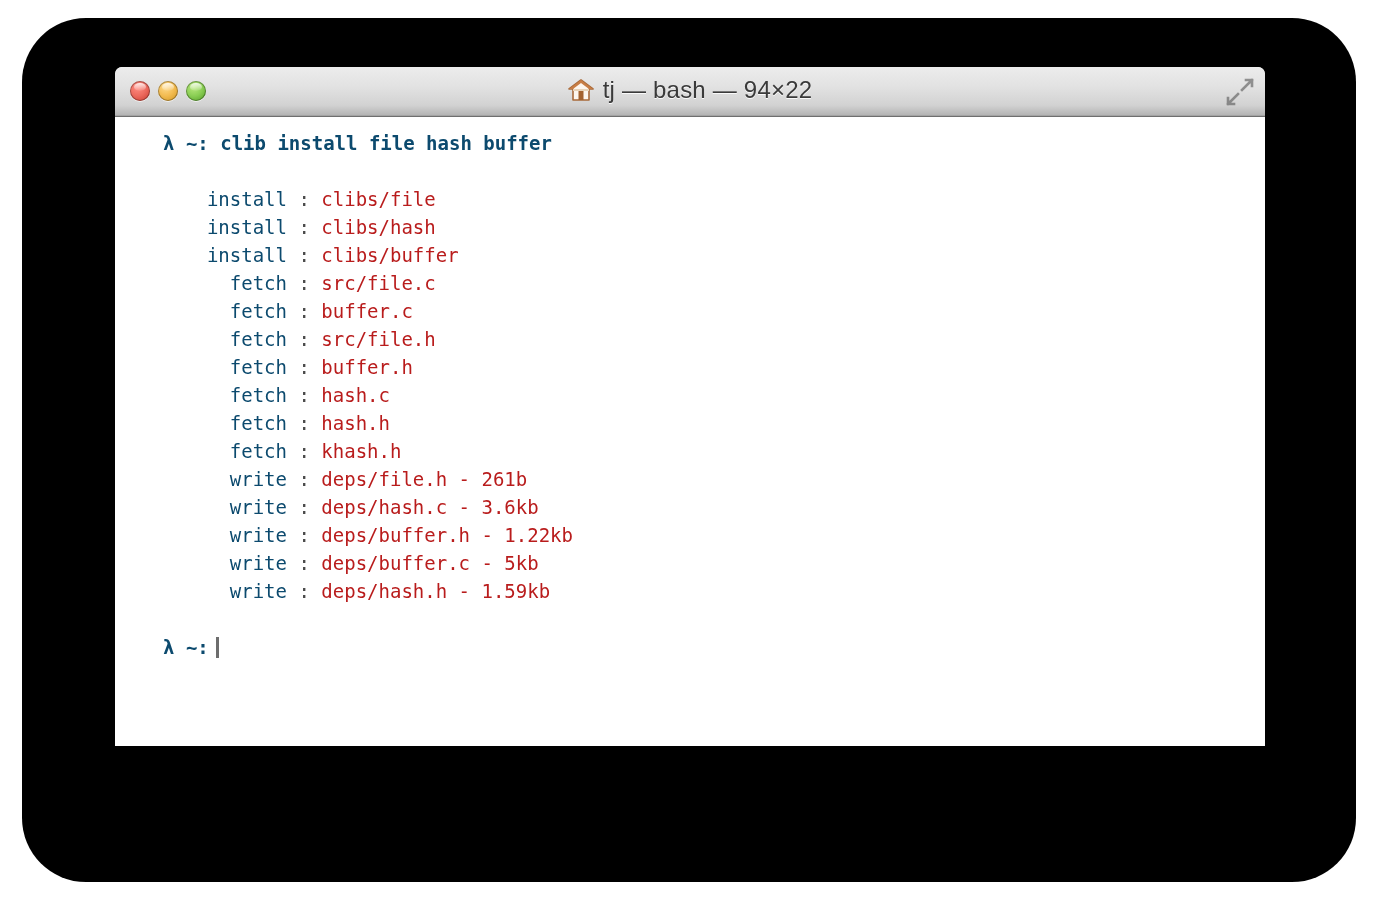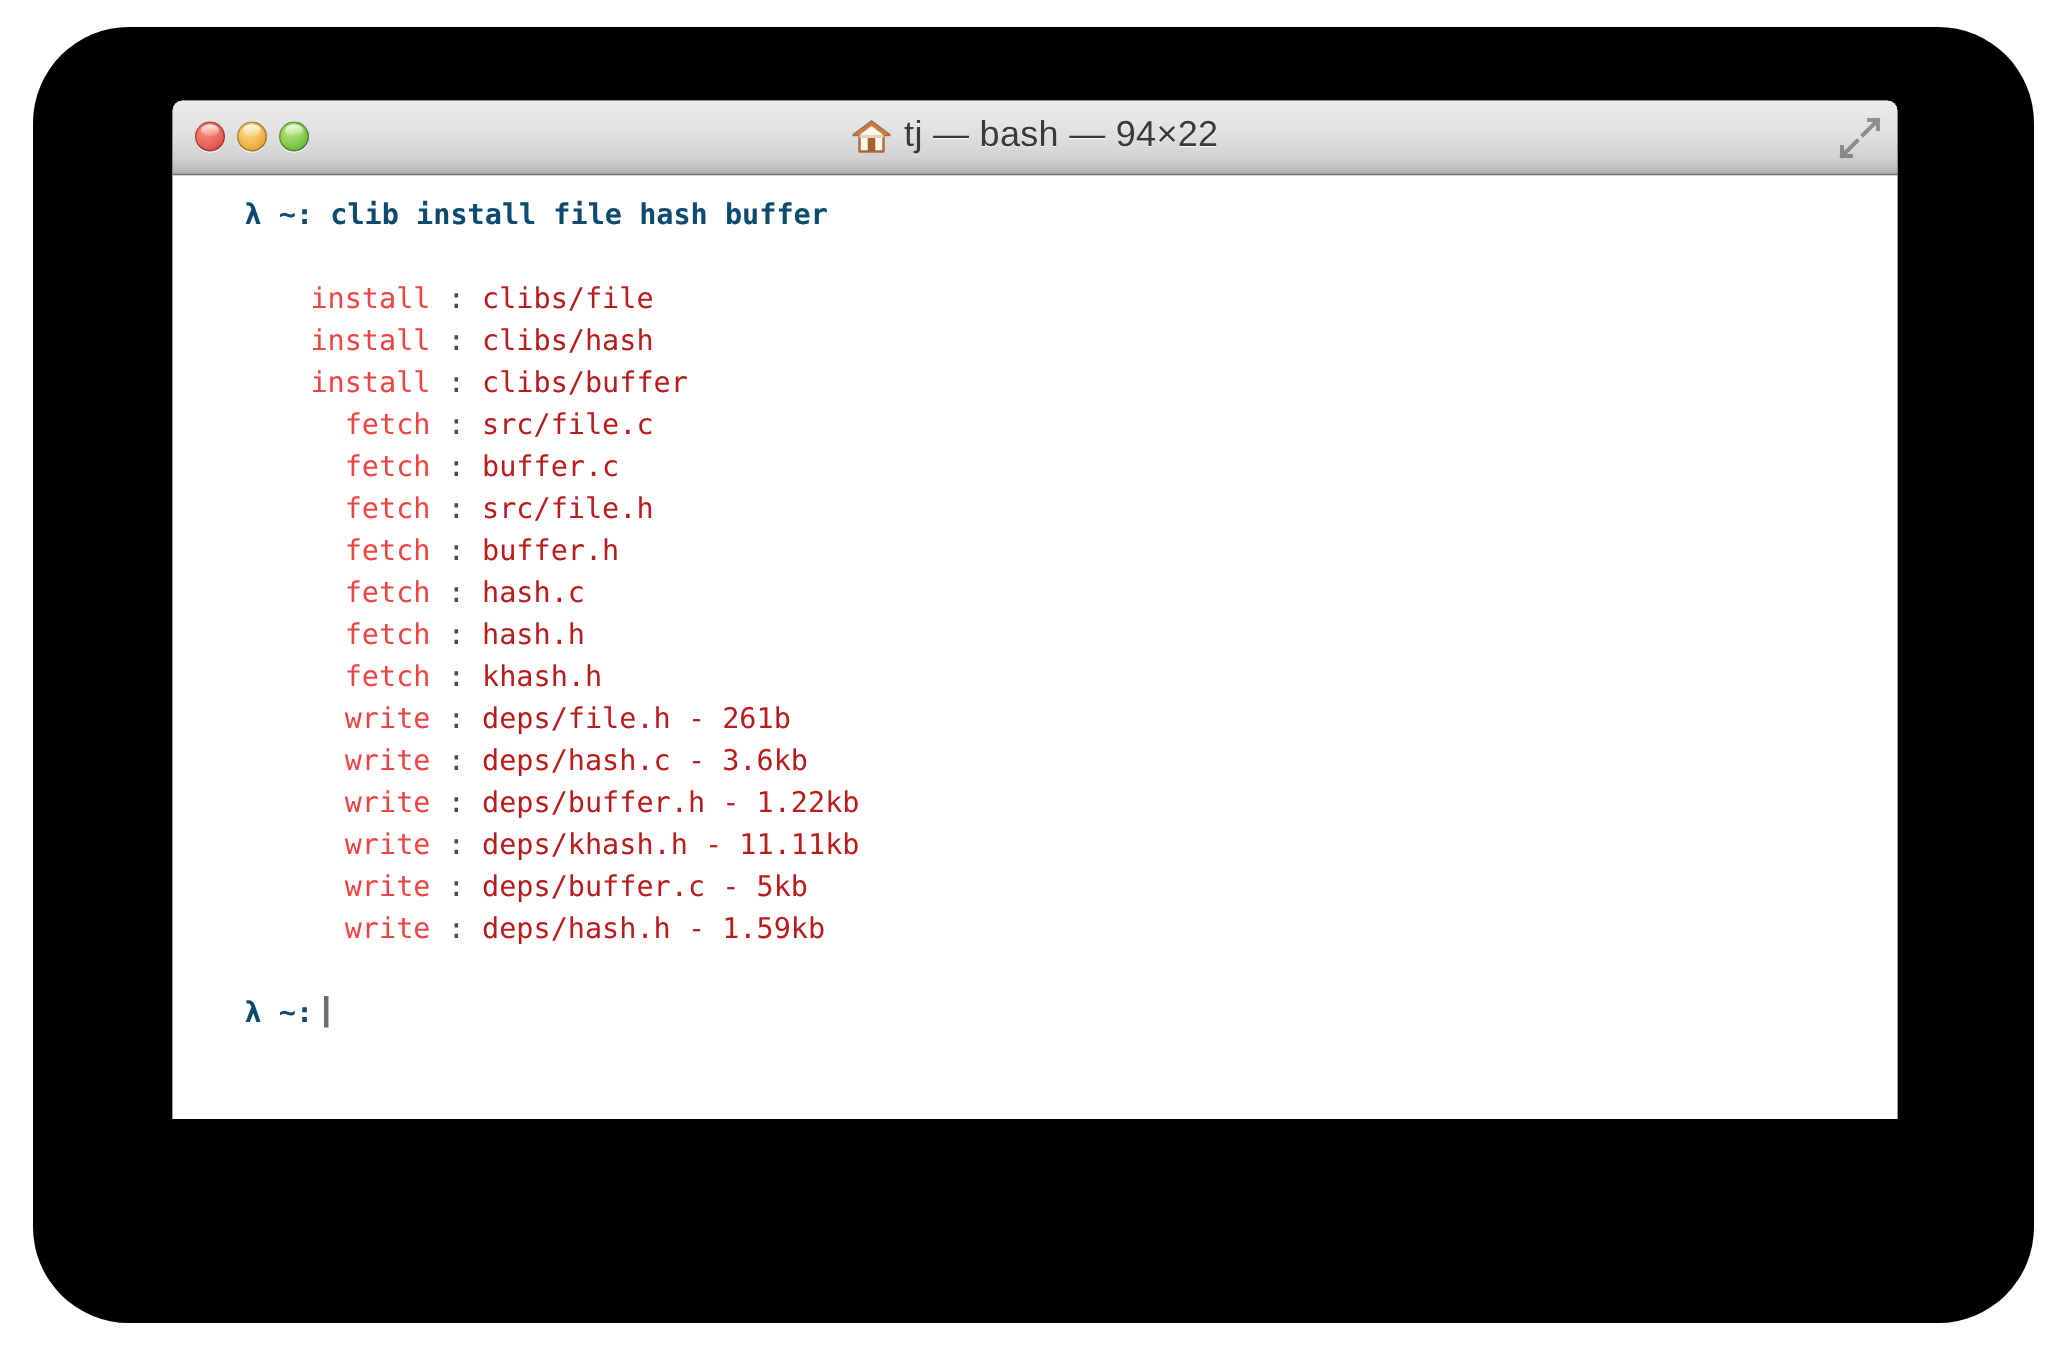--- a/index.html
+++ b/index.html
@@ -74,21 +74,21 @@
     background: linear-gradient(to bottom, rgba(255,255,255,0.85), rgba(255,255,255,0.05));
   }
   .tl-close  { background: radial-gradient(circle at 38% 30%, #ff8d82 0%, #ec6a5e 48%, #c8382c 100%); }
   .tl-min    { background: radial-gradient(circle at 38% 30%, #ffd98a 0%, #f2bb50 48%, #cf941f 100%); }
   .tl-max    { background: radial-gradient(circle at 38% 30%, #b9e87e 0%, #8ace54 48%, #4e9a22 100%); }
 
   #title-center {
     position: absolute;
     left: 0; right: 0;
     display: flex;
-    align-items: flex-end;
+    align-items: center;
     justify-content: center;
     gap: 9px;
     top: 9px;
   }
   #title-text {
     font-family: "Liberation Sans", sans-serif;
     font-size: 24px;
     color: #3a3a3a;
     text-shadow: 0 1px 0 rgba(255,255,255,0.85);
     letter-spacing: 0.2px;
@@ -130,21 +130,21 @@
   }
 
   .log-line {
     display: block;
     padding-left: 48px;
   }
   .kw {
     display: inline-block;
     width: 124px;
     text-align: right;
-    color: #ef4444;
+    color: #0c4a6e;
   }
   .sep { color: #4a4a4a; }
   .val { color: #b91c1c; }
 
   .cursor {
     display: inline-block;
     width: 3px;
     height: 21px;
     background: #6d6d6d;
     vertical-align: -4px;
@@ -196,21 +196,20 @@
         <div class="term-line log-line"><span class="kw">fetch</span><span class="sep"> : </span><span class="val">src/file.c</span></div>
         <div class="term-line log-line"><span class="kw">fetch</span><span class="sep"> : </span><span class="val">buffer.c</span></div>
         <div class="term-line log-line"><span class="kw">fetch</span><span class="sep"> : </span><span class="val">src/file.h</span></div>
         <div class="term-line log-line"><span class="kw">fetch</span><span class="sep"> : </span><span class="val">buffer.h</span></div>
         <div class="term-line log-line"><span class="kw">fetch</span><span class="sep"> : </span><span class="val">hash.c</span></div>
         <div class="term-line log-line"><span class="kw">fetch</span><span class="sep"> : </span><span class="val">hash.h</span></div>
         <div class="term-line log-line"><span class="kw">fetch</span><span class="sep"> : </span><span class="val">khash.h</span></div>
         <div class="term-line log-line"><span class="kw">write</span><span class="sep"> : </span><span class="val">deps/file.h - 261b</span></div>
         <div class="term-line log-line"><span class="kw">write</span><span class="sep"> : </span><span class="val">deps/hash.c - 3.6kb</span></div>
         <div class="term-line log-line"><span class="kw">write</span><span class="sep"> : </span><span class="val">deps/buffer.h - 1.22kb</span></div>
-        <div class="term-line log-line"><span class="kw">write</span><span class="sep"> : </span><span class="val">deps/khash.h - 11.11kb</span></div>
         <div class="term-line log-line"><span class="kw">write</span><span class="sep"> : </span><span class="val">deps/buffer.c - 5kb</span></div>
         <div class="term-line log-line"><span class="kw">write</span><span class="sep"> : </span><span class="val">deps/hash.h - 1.59kb</span></div>
       </div>
     <div class="term-line blank"></div>
     <div class="term-line prompt-line"><span>λ ~:</span><span class="cursor"></span></div>
   </div>
 
 </div>
 
 </body></html>

